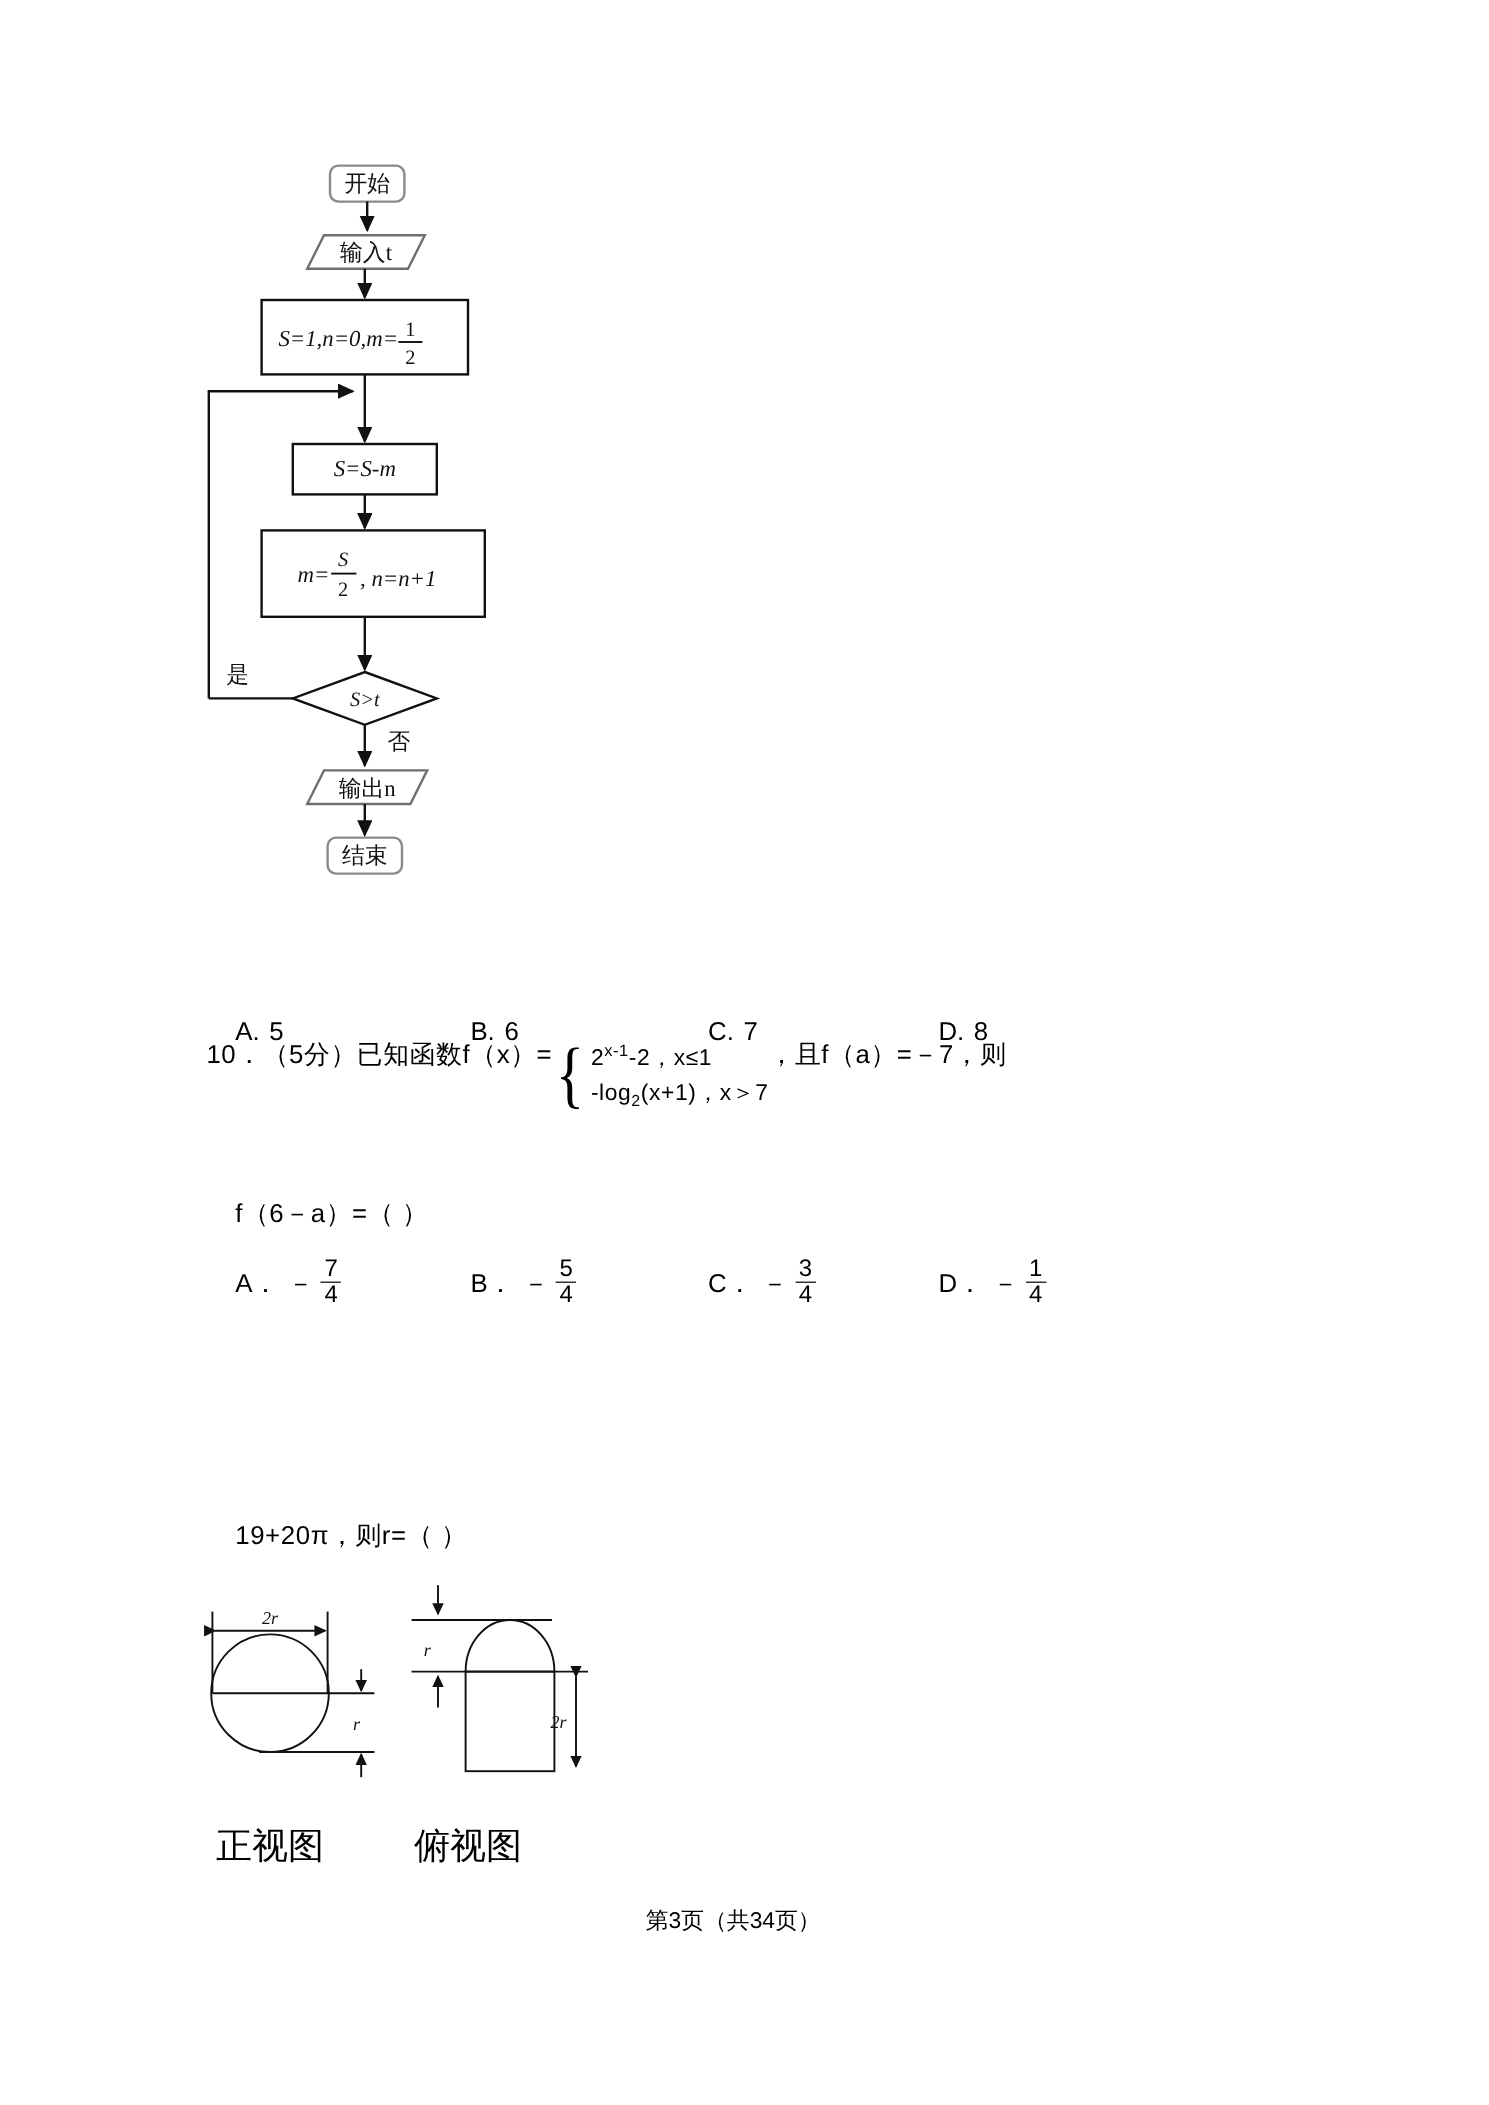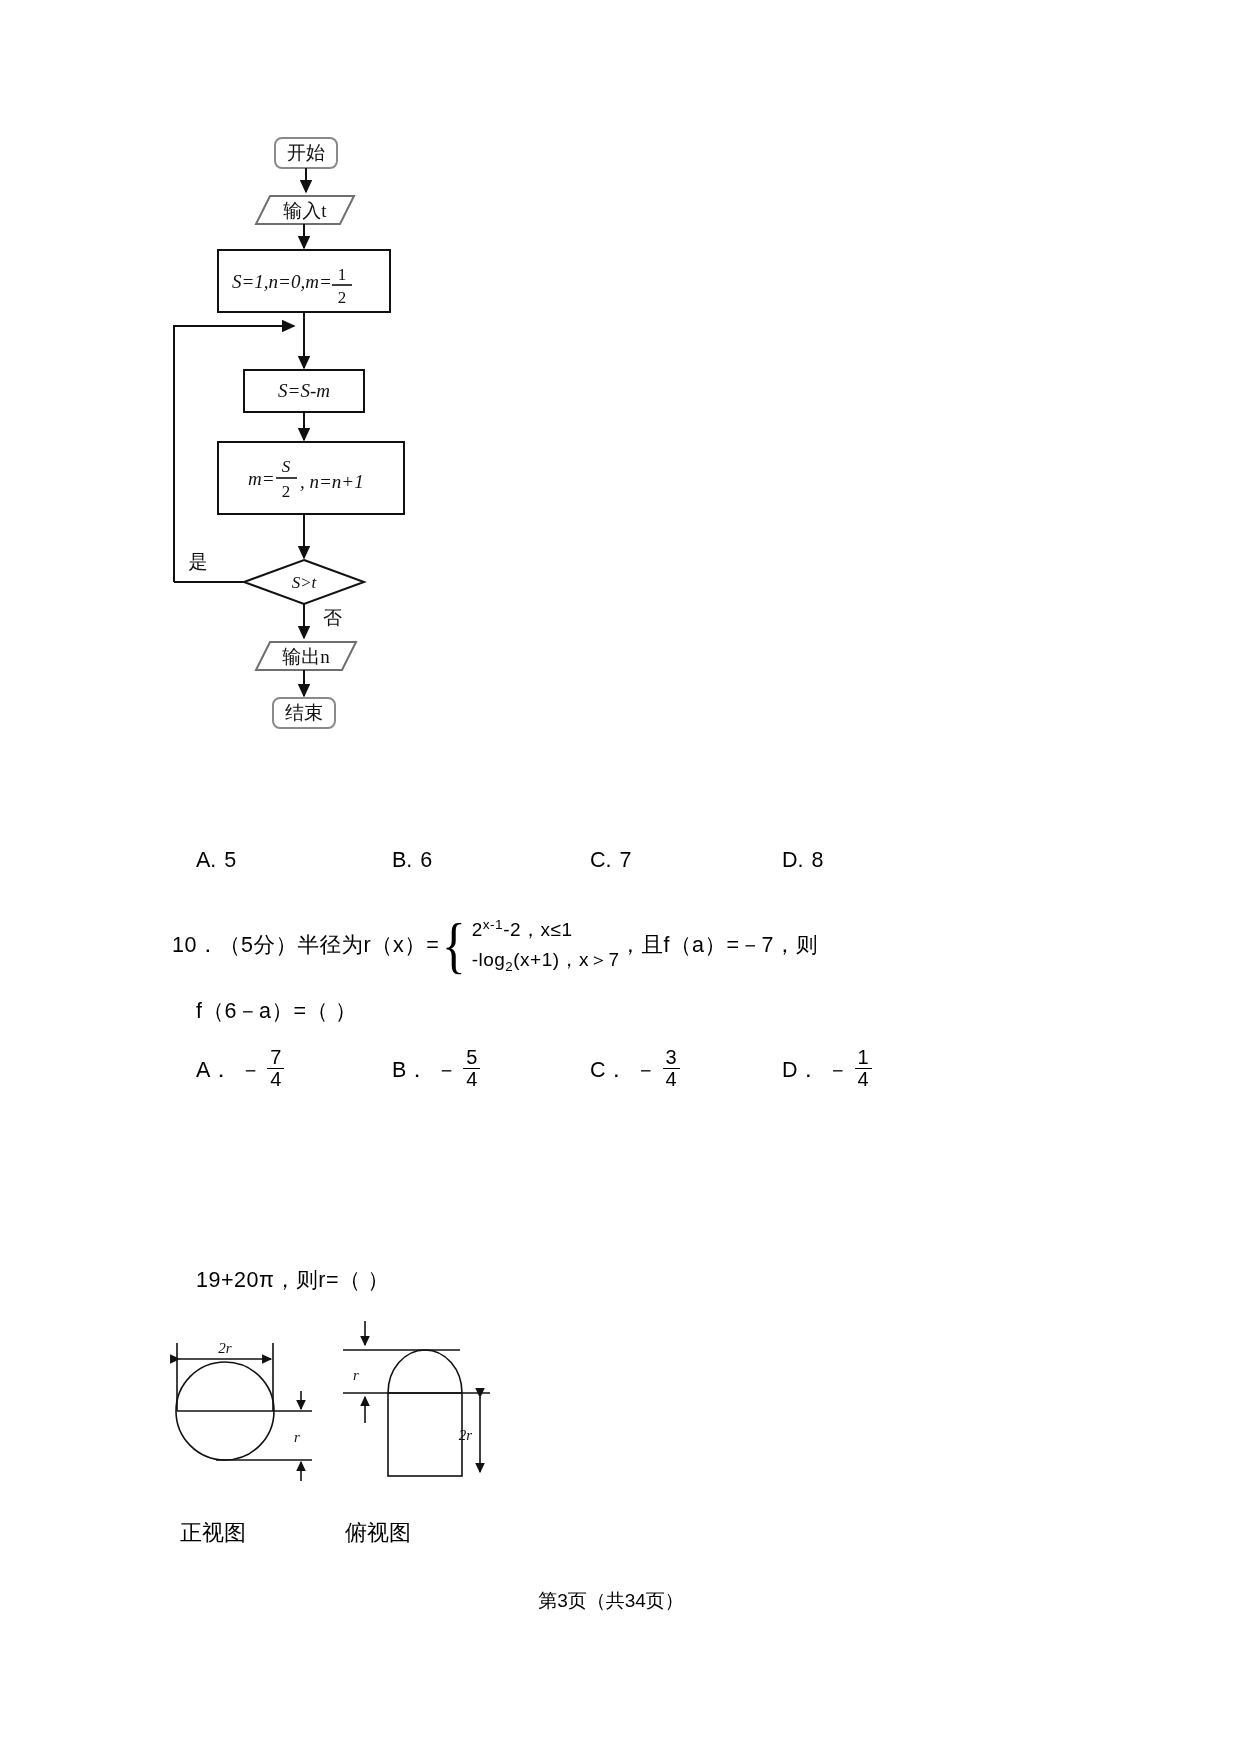--- a/index.html
+++ b/index.html
@@ -118,21 +118,21 @@
     position: absolute;
     left: 160px;
     top: 1305px;
     width: 360px;
     height: 240px;
   }
   #views svg { display: block; }
   .view-label {
     position: absolute;
     font-family: "Liberation Sans", sans-serif;
-    font-size: 22px;
+    font-size: 30px;
     color: #000;
   }
 
   
   #footer {
     position: absolute;
     left: 0;
     top: 1588px;
     width: 1222px;
     text-align: center;
@@ -221,24 +221,24 @@
     <div class="choice" style="width:192px;">
       <span class="choice-letter">C.</span>
       <span>7</span>
     </div>
     <div class="choice">
       <span class="choice-letter">D.</span>
       <span>8</span>
     </div>
   </div>
 
-  <div class="q-line" style="left:172px; top:913px; display:flex; align-items:center;">
+  <div class="q-line" style="left:172px; top:864px; display:flex; ">
     <span>10．</span>
     <span>（5分）</span>
-    <span>半径为r（x）=</span>
+    <span>已知函数f（x）=</span>
     <span class="piecewise">
       <span class="brace">{</span>
       <span class="pw-rows">
         <div><span>2</span><sup class="exp">x-1</sup><span>-2，x≤1</span></div>
         <div><span>-log</span><sub class="sb">2</sub><span>(x+1)，x＞7</span></div>
       </span>
     </span>
     <span>，且f（a）=－7，则</span>
   </div>
 

